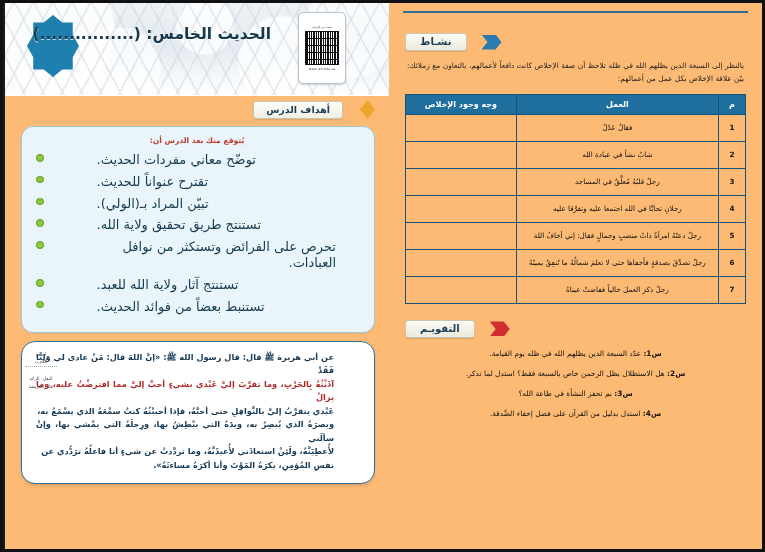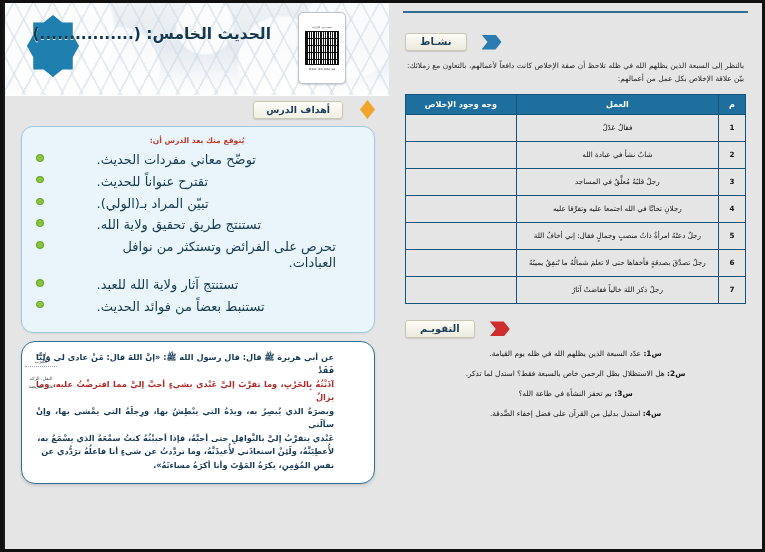--- a/index.html
+++ b/index.html
@@ -10,21 +10,21 @@
     overflow:hidden;
   }
   .spread{
     position:relative;width:765px;height:552px;
     display:flex;flex-direction:row-reverse;
     background:#111;
     box-sizing:border-box;
     border:3px solid #101010;
   }
   .page{
-    position:relative;background:#e5e5e5;height:100%;box-sizing:border-box;
+    position:relative;background:#fdba74;height:100%;box-sizing:border-box;
     overflow:hidden;
   }
   .page-right{width:386px;border-left:2px solid #1a1a1a;}
   .page-left{width:373px;}
 
   
   .rp-header{
     position:relative;height:92px;width:100%;
     background:
       radial-gradient(circle at 12% 30%, rgba(255,255,255,.85) 0 18%, transparent 19%),
@@ -245,22 +245,22 @@
       <div class="hadith-box">
         <div class="margin-notes">
           <div class="mnote">آذنته:</div>
           <div class="mnote">الحرب</div>
           <div class="mnote-rule"></div>
           <div class="mnote">النفل: الزائد</div>
           <div class="mnote">على الفريضة</div>
         </div>
         <div class="hadith-line">عن أبي هريرة ﷺ قال: قال رسول الله ﷺ: «إنَّ اللهَ قال: مَنْ عادى لي وَلِيًّا فَقَدْ</div>
         <div class="hadith-line hd-red">آذَنْتُهُ بِالحَرْبِ، وما تقرَّبَ إليَّ عَبْدي بشيءٍ أحبَّ إليَّ مما افترضْتُ عليه، وما يزالُ</div>
+        <div class="hadith-line">عَبْدي يتقرَّبُ إليَّ بالنَّوافِلِ حتى أحبَّهُ، فإذا أحببْتُهُ كنتُ سمْعَهُ الذي يسْمَعُ به،</div>
         <div class="hadith-line">وبصرَهُ الذي يُبصِرُ به، ويدَهُ التي يبْطِشُ بها، ورِجلَهُ التي يمْشي بها، وإنْ سألَني</div>
-        <div class="hadith-line">عَبْدي يتقرَّبُ إليَّ بالنَّوافِلِ حتى أحبَّهُ، فإذا أحببْتُهُ كنتُ سمْعَهُ الذي يسْمَعُ به،</div>
         <div class="hadith-line">لأُعطِيَنَّهُ، ولَئِنْ استعاذَني لأُعيذَنَّهُ، وما تردَّدتُ عن شيءٍ أنا فاعلُهُ ترَدُّدي عن</div>
         <div class="hadith-line">نفسِ المُؤمِنِ، يكرَهُ المَوْتَ وأنا أكرَهُ مساءتَهُ».</div>
       </div>
     </div>
   </div>
 
   <div class="page page-left">
     <div class="lp-inner">
       <div class="lp-rule"></div>
 
@@ -305,21 +305,21 @@
             <td class="col-deed">رجلٌ دعتْهُ امرأةٌ ذاتُ منصبٍ وجمالٍ فقال: إني أخافُ اللهَ</td>
             <td class="col-reason"></td>
           </tr>
           <tr>
             <td class="col-no">6</td>
             <td class="col-deed">رجلٌ تصدَّقَ بصدقةٍ فأخفاها حتى لا تعلمَ شمالُهُ ما تُنفِقُ يمينُهُ</td>
             <td class="col-reason"></td>
           </tr>
           <tr>
             <td class="col-no">7</td>
-            <td class="col-deed">رجلٌ ذكرَ اللهَ خالياً ففاضتْ آثارُ</td>
+            <td class="col-deed">رجلٌ ذكرَ العملَ خالياً ففاضتْ عيناهُ</td>
             <td class="col-reason"></td>
           </tr>
         </tbody>
       </table>
 
       <div class="lp-sec">
         <div class="plate-act">التقويـم</div>
         <div class="chev chev-red"></div>
       </div>
 

